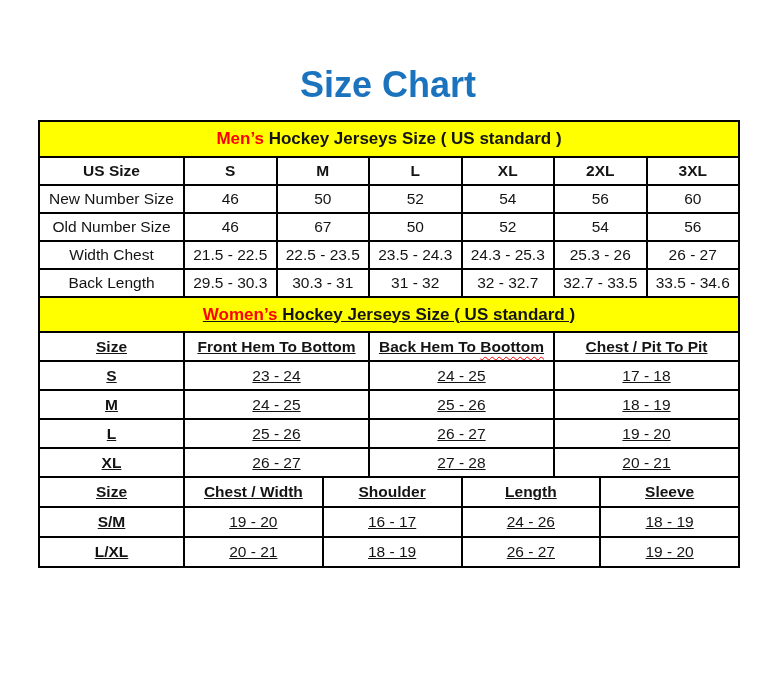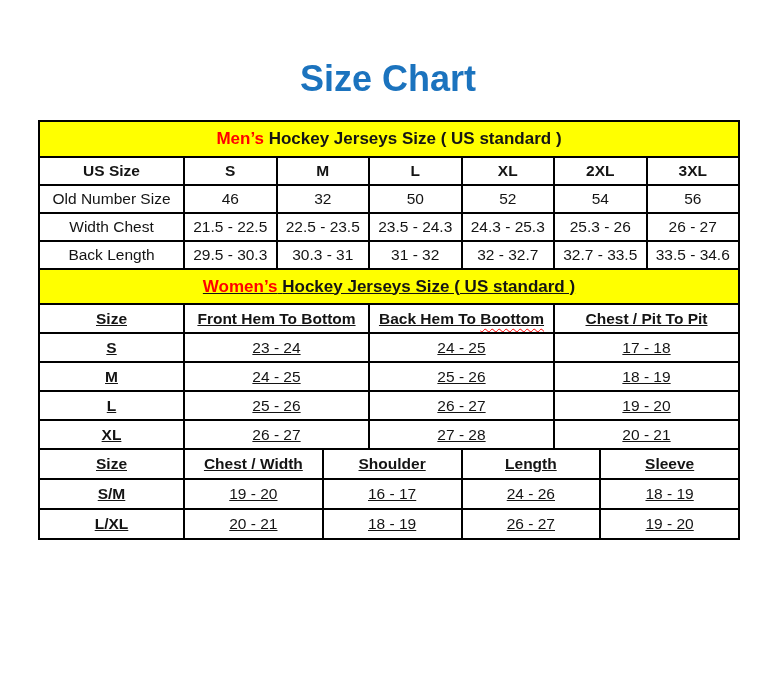--- a/index.html
+++ b/index.html
@@ -8,21 +8,21 @@
     position: relative;
     width: 776px;
     height: 692px;
     background: #ffffff;
     font-family: "Liberation Sans", sans-serif;
     color: var(--text, #141414);
     overflow: hidden;
   }
   .title {
     position: absolute;
-    top: 57px;
+    top: 63px;
     left: 0;
     width: 776px;
     margin: 0;
     text-align: center;
     font-size: 36px;
     line-height: 44px;
     font-weight: bold;
     letter-spacing: 0px;
     color: var(--title-blue, #1B73BE);
   }
@@ -98,23 +98,32 @@
           <th class="col">S</th>
           <th class="col">M</th>
           <th class="col">L</th>
           <th class="col">XL</th>
           <th class="col">2XL</th>
           <th class="col">3XL</th>
         </tr>
       </thead>
       <tbody>
         <tr>
+          <td>New Number Size</td>
+          <td>46</td>
+          <td>50</td>
+          <td>52</td>
+          <td>54</td>
+          <td>56</td>
+          <td>60</td>
+        </tr>
+        <tr>
           <td>Old Number Size</td>
           <td>46</td>
-          <td>32</td>
+          <td>67</td>
           <td>50</td>
           <td>52</td>
           <td>54</td>
           <td>56</td>
         </tr>
         <tr>
           <td>Width Chest</td>
           <td>21.5 - 22.5</td>
           <td>22.5 - 23.5</td>
           <td>23.5 - 24.3</td>

